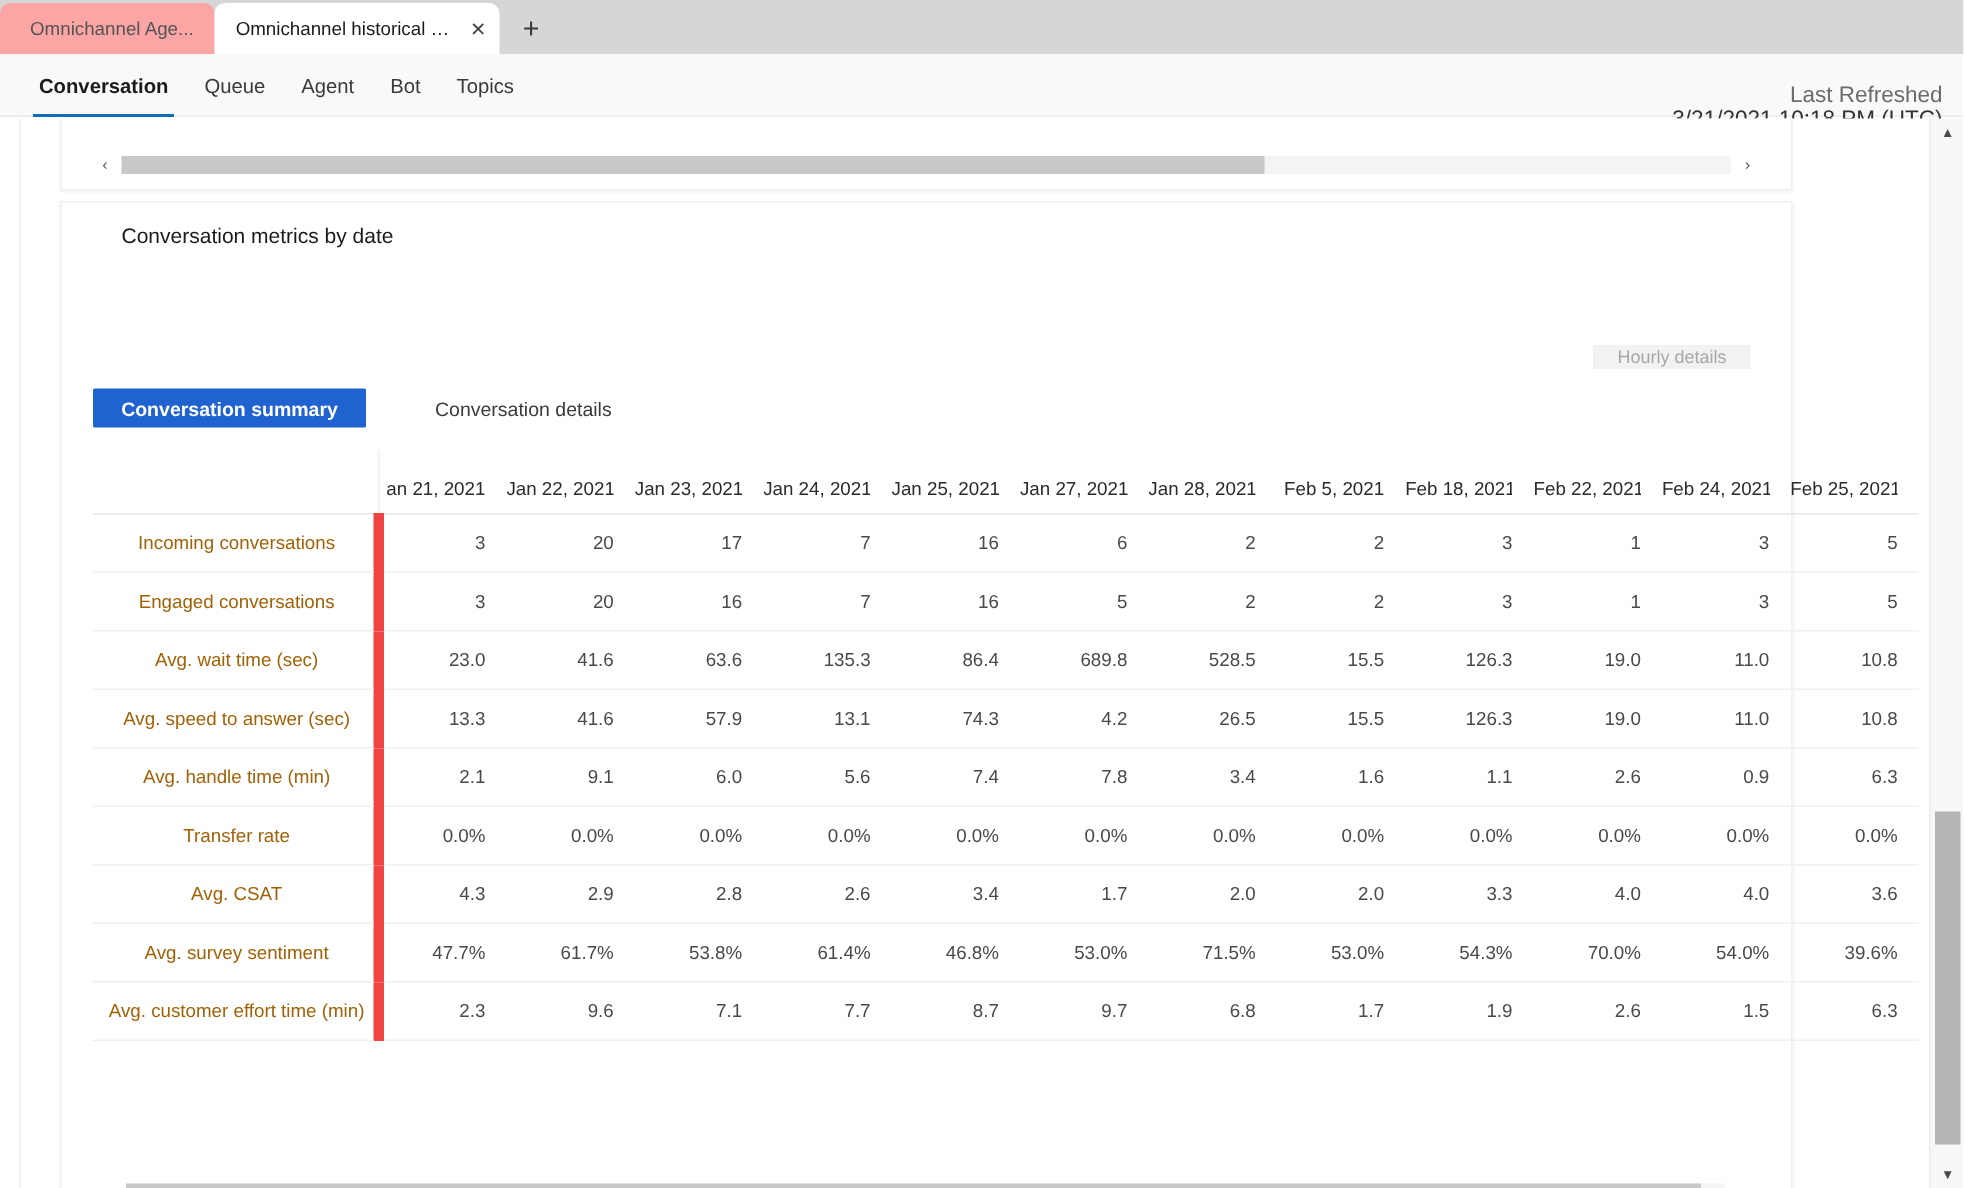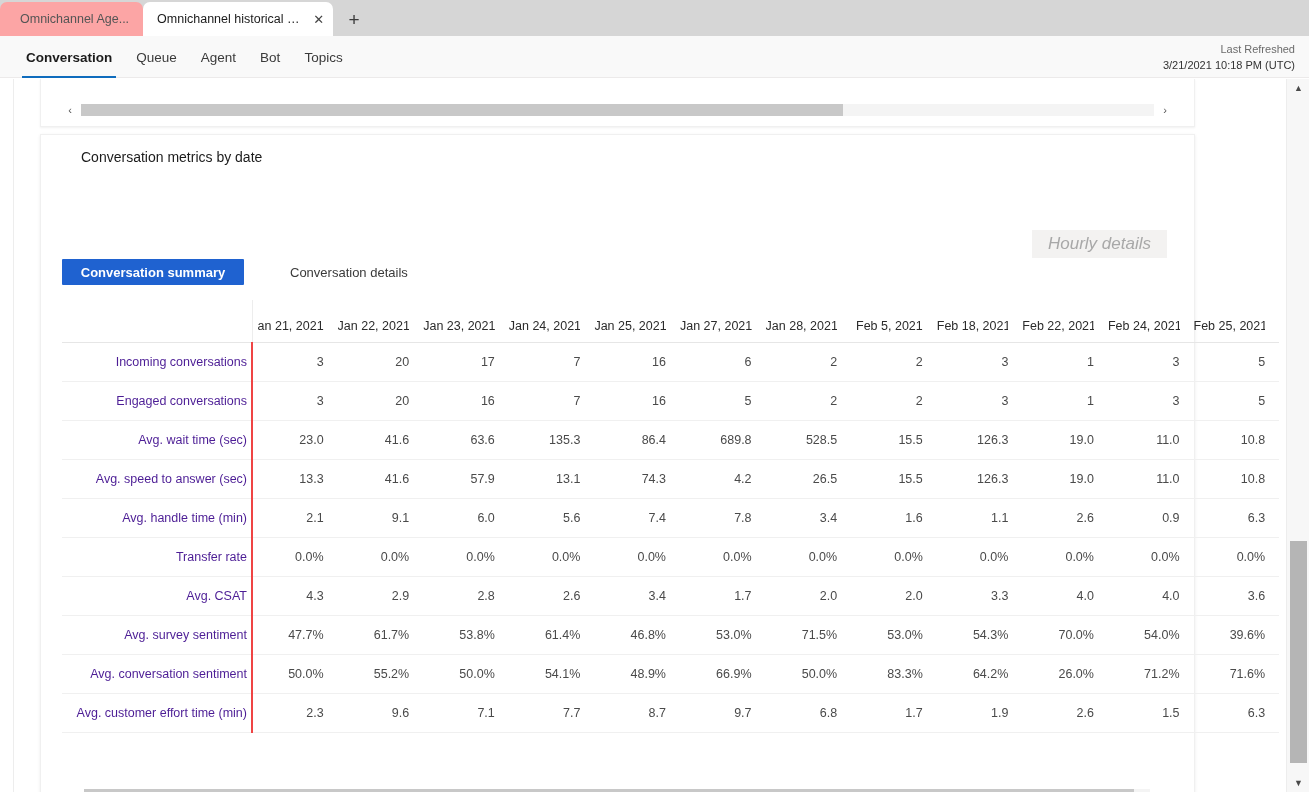--- a/index.html
+++ b/index.html
@@ -82,23 +82,23 @@
     font-size: 13.5px;
     color: #3a3a3a;
   }
   .navtab.sel { color: #1b1b1b; font-weight: 600; }
   .navtab.sel::after {
     content: "";
     position: absolute; left: 8px; right: 8px; bottom: 0;
     height: 2px; background: #0f6cbd;
   }
   .refresh {
-    position: absolute; right: 14px; top: 5px;
+    position: absolute; right: 14px; top: 20px;
     text-align: right;
-    font-size: 11px; color: #4a4a4a;
+    font-size: 15px; color: #4a4a4a;
     line-height: 16px;
   }
   .refresh .rlabel { color: #6b6b6b; }
   .refresh .rval { color: #333; }
 
   
   .content {
     position: absolute; left: 0; top: 79px;
     width: 1286px; height: 713px;
     background: #ffffff;
@@ -148,30 +148,29 @@
     background: #ffffff;
     border: 1px solid #f0f0f0;
     box-shadow: 0 1px 3px rgba(0,0,0,.08);
   }
   .card-title {
     position: absolute; left: 40px; top: 14px;
     font-size: 14px; color: #1b1b1b;
   }
   .btn-hourly {
     position: absolute; right: 27px; top: 95px;
-    height: 28px;
+    height: 16px;
     padding: 0 16px;
     display: flex; align-items: center; justify-content: center;
     background: #f3f2f1;
     border: none;
     color: #a8a8a8;
-    font-size: 17px;
+    font-size: 12px;
     font-family: "Liberation Sans", sans-serif;
     cursor: default;
-    font-style: italic;
   }
   .seg {
     position: absolute; left: 21px; top: 124px;
     display: flex; align-items: center;
   }
   .seg-btn {
     height: 26px;
     display: flex; align-items: center; justify-content: center;
     font-size: 13px;
     font-family: Liberation Sans, sans-serif;
@@ -225,25 +224,25 @@
   table.grid thead tr { border-bottom: 1px solid #e6e6e6; }
   table.grid tbody td {
     height: 39px;
     border-bottom: 1px solid #f0f0f0;
     text-align: right;
     padding-right: 14px;
     white-space: nowrap;
     color: #4a4a4a;
   }
   table.grid tbody td.rowlabel {
-    text-align: right;
+    text-align: center;
     padding-left: 9px;
     padding-right: 4px;
-    color: #4c1d95;
-    border-right: 2px solid #ef4444;
+    color: #a16207;
+    border-right: 7px solid #ef4444;
   }
   table.grid thead th.rowhdr { border-right: 1px solid #ededed; }
   .col-label { width: 190px; }
   .col-data  { width: 85.6px; }
   .hdr-clip { display: block; overflow: hidden; text-overflow: clip; }
 
   
   .card-bottomscroll {
     position: absolute; left: 21px; bottom: 22px;
     width: 1110px;
@@ -506,35 +505,20 @@
                 <td>46.8%</td>
                 <td>53.0%</td>
                 <td>71.5%</td>
                 <td>53.0%</td>
                 <td>54.3%</td>
                 <td>70.0%</td>
                 <td>54.0%</td>
                 <td>39.6%</td>
               </tr>
               <tr>
-                <td class="rowlabel">Avg. conversation sentiment</td>
-                <td>50.0%</td>
-                <td>55.2%</td>
-                <td>50.0%</td>
-                <td>54.1%</td>
-                <td>48.9%</td>
-                <td>66.9%</td>
-                <td>50.0%</td>
-                <td>83.3%</td>
-                <td>64.2%</td>
-                <td>26.0%</td>
-                <td>71.2%</td>
-                <td>71.6%</td>
-              </tr>
-              <tr>
                 <td class="rowlabel">Avg. customer effort time (min)</td>
                 <td>2.3</td>
                 <td>9.6</td>
                 <td>7.1</td>
                 <td>7.7</td>
                 <td>8.7</td>
                 <td>9.7</td>
                 <td>6.8</td>
                 <td>1.7</td>
                 <td>1.9</td>

